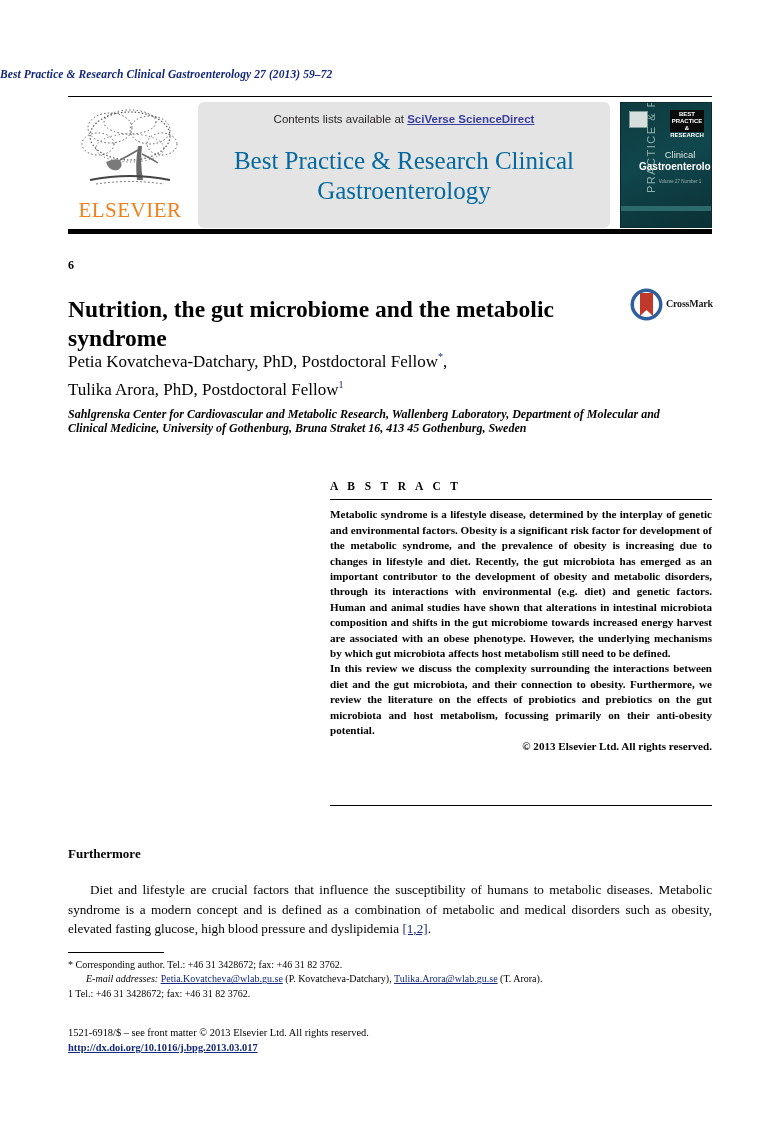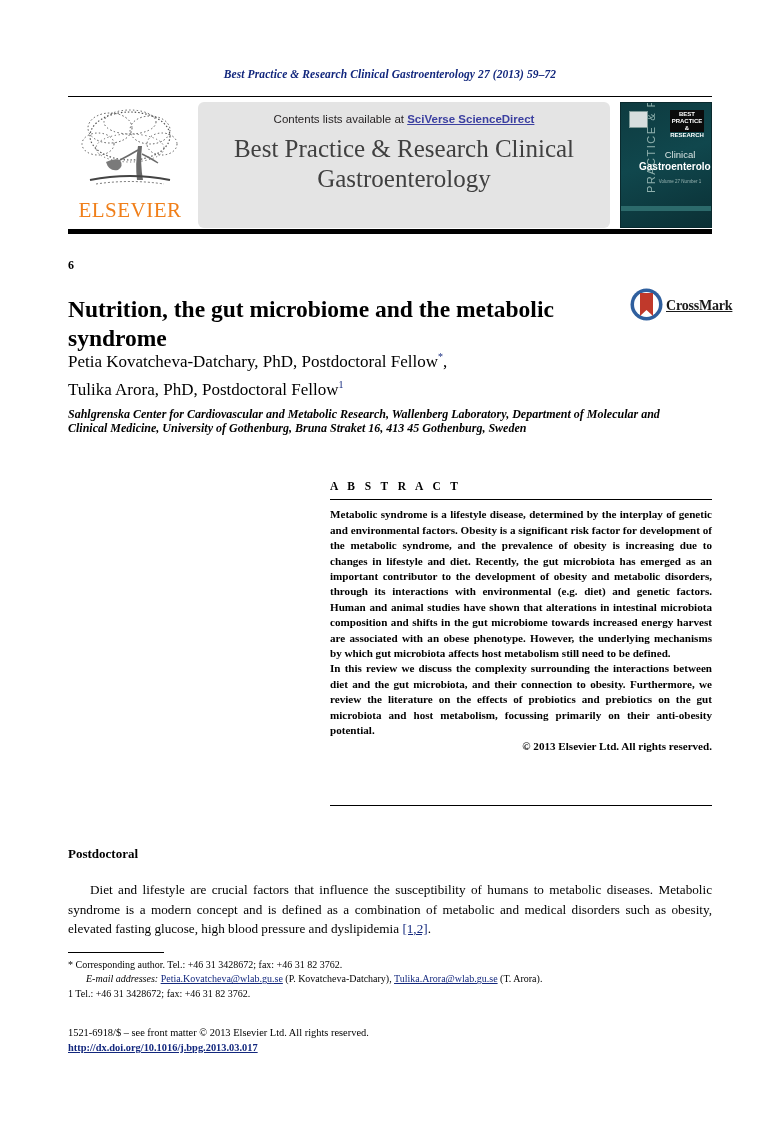--- a/index.html
+++ b/index.html
@@ -22,21 +22,20 @@
     width: 780px;
     height: 1134px;
   }
 
   
   .running-head {
     position: absolute;
     left: 0;
     top: 68px;
     width: 780px;
-    text-align: center;
     font-family: "Liberation Serif", serif;
     font-weight: bold;
     font-style: italic;
     font-size: 11.5px;
     color: #12277d;
     letter-spacing: 0.1px;
   }
 
   
   .masthead {
@@ -90,25 +89,25 @@
     margin-top: 11px;
     font-family: "Liberation Sans", sans-serif;
     font-size: 11.5px;
     color: #231f20;
   }
   .contents-line .sd-link {
     color: #3b3fa0;
     font-weight: bold;
   }
   .journal-title {
-    margin-top: 9px;
+    margin-top: 21px;
     font-family: "Liberation Serif", serif;
     font-size: 25px;
     line-height: 30px;
-    color: #404040;
+    color: #0369a1;
     padding: 0 14px;
   }
   .cover-thumb {
     position: absolute;
     left: 552px;
     top: 6px;
     width: 92px;
     height: 126px;
     background: linear-gradient(160deg,#0e3b40 0%, #10474d 45%, #0b3035 100%);
     overflow: hidden;
@@ -229,25 +228,24 @@
   .crossmark-mark {
     position: absolute;
     left: 0; top: 0;
     width: 33px; height: 33px;
   }
   .crossmark-word {
     position: absolute;
     left: 36px;
     top: 10px;
     font-family: "Liberation Serif", serif;
-    font-size: 14px;
+    font-size: 10px;
     font-weight: bold;
     color: #1a1a1a;
     letter-spacing: -0.2px;
-    text-decoration: underline;
   }
 
   .authors {
     position: absolute;
     left: 68px;
     top: 345px;
     width: 600px;
     font-family: "Liberation Serif", serif;
     font-size: 17px;
     line-height: 23px;
@@ -485,21 +483,21 @@
     <div class="abs-head">A B S T R A C T</div>
     <div class="abs-rule-top"></div>
     <div class="abs-body">
       <p>Metabolic syndrome is a lifestyle disease, determined by the interplay of genetic and environmental factors. Obesity is a significant risk factor for development of the metabolic syndrome, and the prevalence of obesity is increasing due to changes in lifestyle and diet. Recently, the gut microbiota has emerged as an important contributor to the development of obesity and metabolic disorders, through its interactions with environmental (e.g. diet) and genetic factors. Human and animal studies have shown that alterations in intestinal microbiota composition and shifts in the gut microbiome towards increased energy harvest are associated with an obese phenotype. However, the underlying mechanisms by which gut microbiota affects host metabolism still need to be defined.</p>
       <p>In this review we discuss the complexity surrounding the interactions between diet and the gut microbiota, and their connection to obesity. Furthermore, we review the literature on the effects of probiotics and prebiotics on the gut microbiota and host metabolism, focussing primarily on their anti-obesity potential.</p>
       <p class="abs-copy">© 2013 Elsevier Ltd. All rights reserved.</p>
     </div>
     <div class="abs-rule-bottom"></div>
   </div>
 
-  <div class="intro-head">Postdoctoral</div>
+  <div class="intro-head">Furthermore</div>
   <div class="intro-body"><span>Diet and lifestyle are crucial factors that influence the susceptibility of humans to metabolic diseases. Metabolic syndrome is a modern concept and is defined as a combination of metabolic and medical disorders such as obesity, elevated fasting glucose, high blood pressure and dyslipidemia </span><a class="cite" href="#">[1,2]</a><span>.</span></div>
 
   <div class="foot-rule"></div>
   <div class="footnotes">
     <div class="fn">* Corresponding author. Tel.: +46 31 3428672; fax: +46 31 82 3762.</div>
     <div class="fn fn-indent"><span class="mail-label">E-mail addresses:</span> <a class="link" href="#">Petia.Kovatcheva@wlab.gu.se</a><span> (P. Kovatcheva-Datchary), </span><a class="link" href="#">Tulika.Arora@wlab.gu.se</a><span> (T. Arora).</span></div>
     <div class="fn">1  Tel.: +46 31 3428672; fax: +46 31 82 3762.</div>
   </div>
 
   <div class="imprint">

